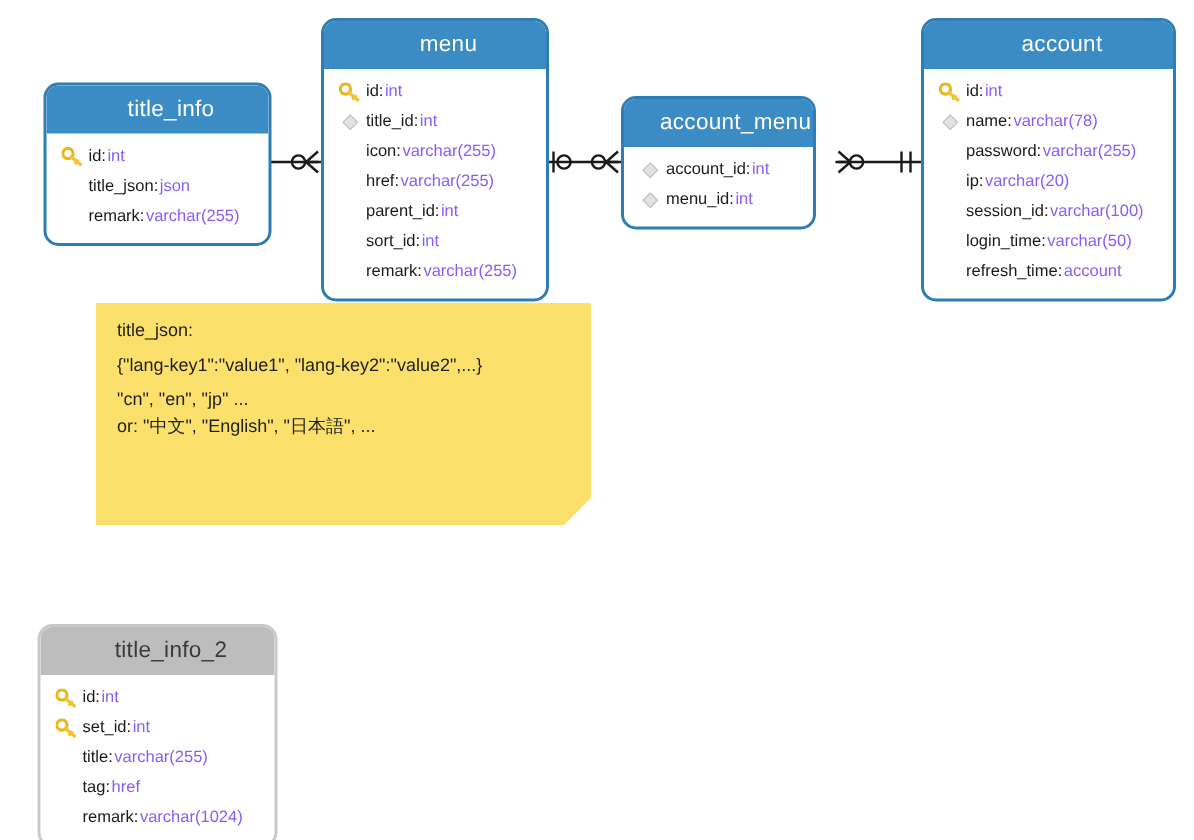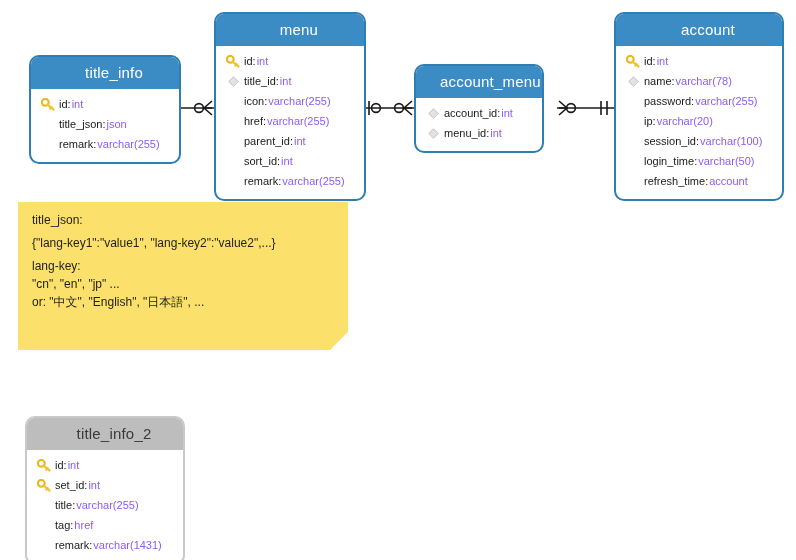--- a/index.html
+++ b/index.html
@@ -73,20 +73,21 @@
 
   
   .note {
     position: absolute;
     box-sizing: border-box;
     background: #fbe06b;
     padding: 12px 28px 10px 14px;
     font-size: 12px;
     color: #1f1f1f;
     line-height: 1;
+    margin-left: 46px;
   }
   .note-line { margin-bottom: 11px; white-space: nowrap; }
   .note-line.tight { margin-bottom: 6px; }
   .note-line:last-child { margin-bottom: 0; }
   .note-fold {
     position: absolute;
     right: 0;
     bottom: 0;
     width: 0; height: 0;
     border-left: 18px solid transparent;
@@ -336,27 +337,26 @@
       <div class="attr">
         <span class="glyph"></span>
         <span class="attr-name">tag</span>
         <span class="colon">:</span>
         <span class="attr-type">href</span>
       </div>
       <div class="attr">
         <span class="glyph"></span>
         <span class="attr-name">remark</span>
         <span class="colon">:</span>
-        <span class="attr-type">varchar(1431)</span>
+        <span class="attr-type">varchar(1024)</span>
       </div>
     </div>
   </div>
 
   <div class="note" style="left:18px; top:202px; width:330px; height:148px;">
     <div class="note-line">title_json:</div>
     <div class="note-line">{"lang-key1":"value1", "lang-key2":"value2",...}</div>
-    <div class="note-line tight">lang-key:</div>
     <div class="note-line tight">"cn", "en", "jp" ...</div>
     <div class="note-line">or: "中文", "English", "日本語", ...</div>
     <div class="note-fold"></div>
   </div>
 
 </div>
 
 </body></html>

